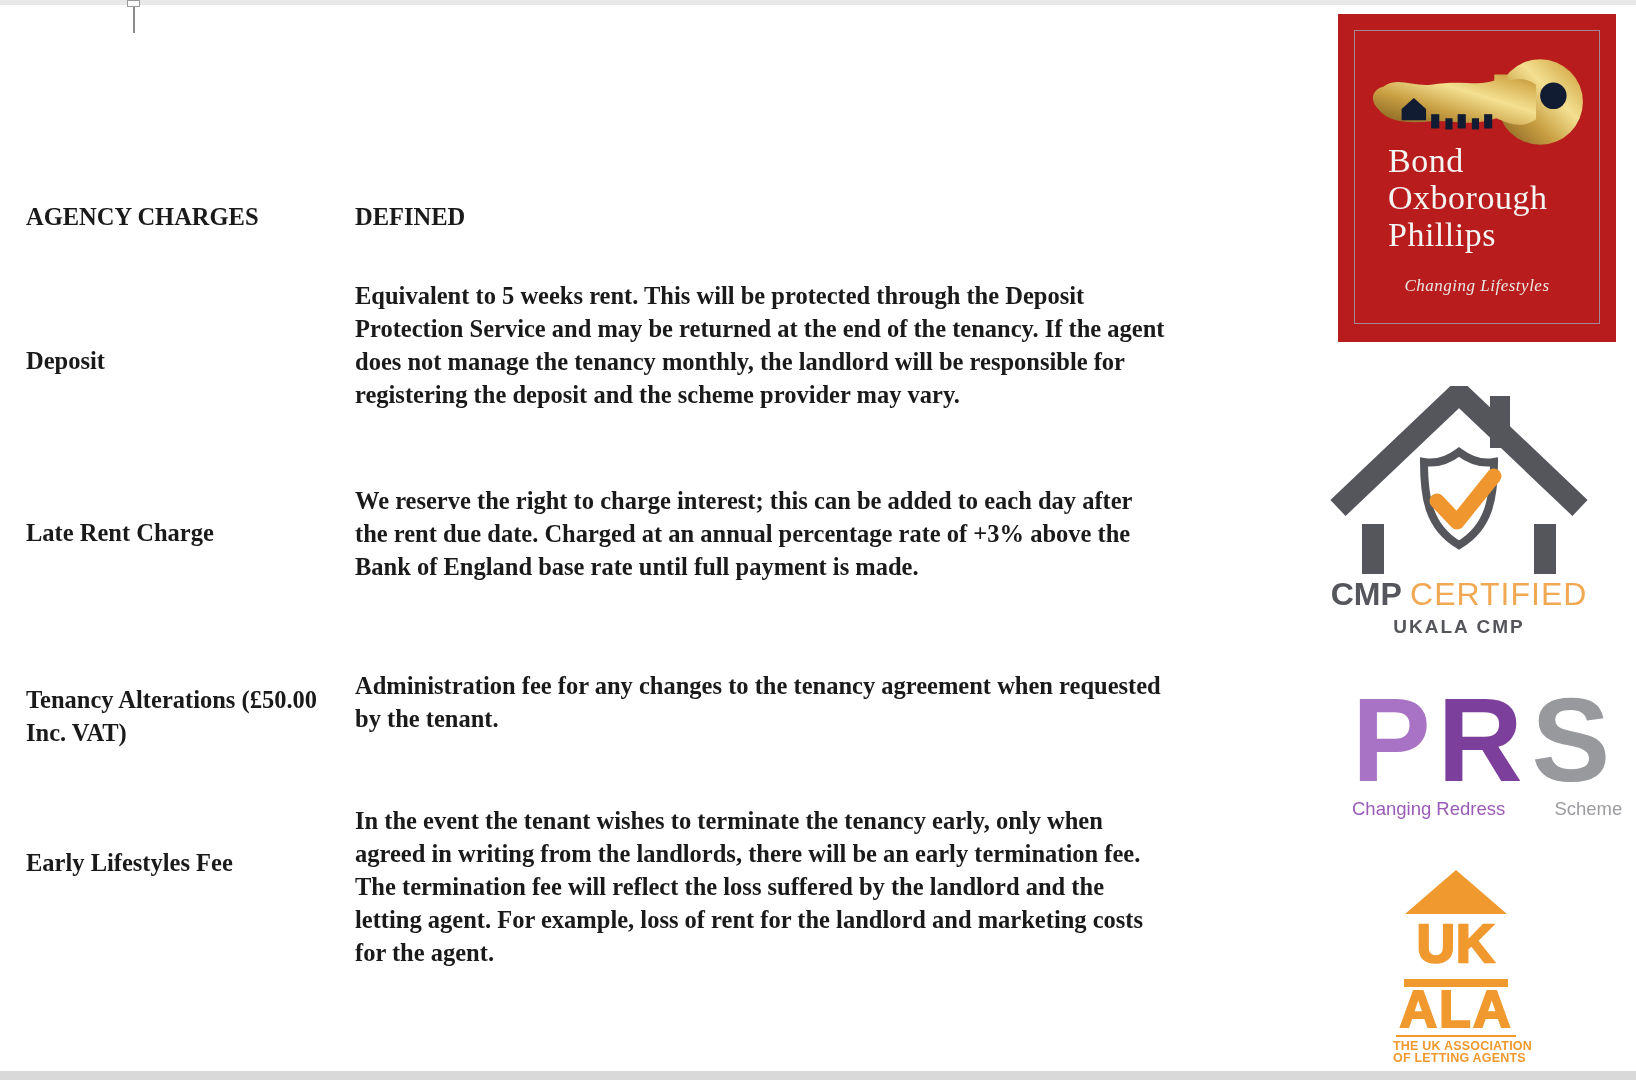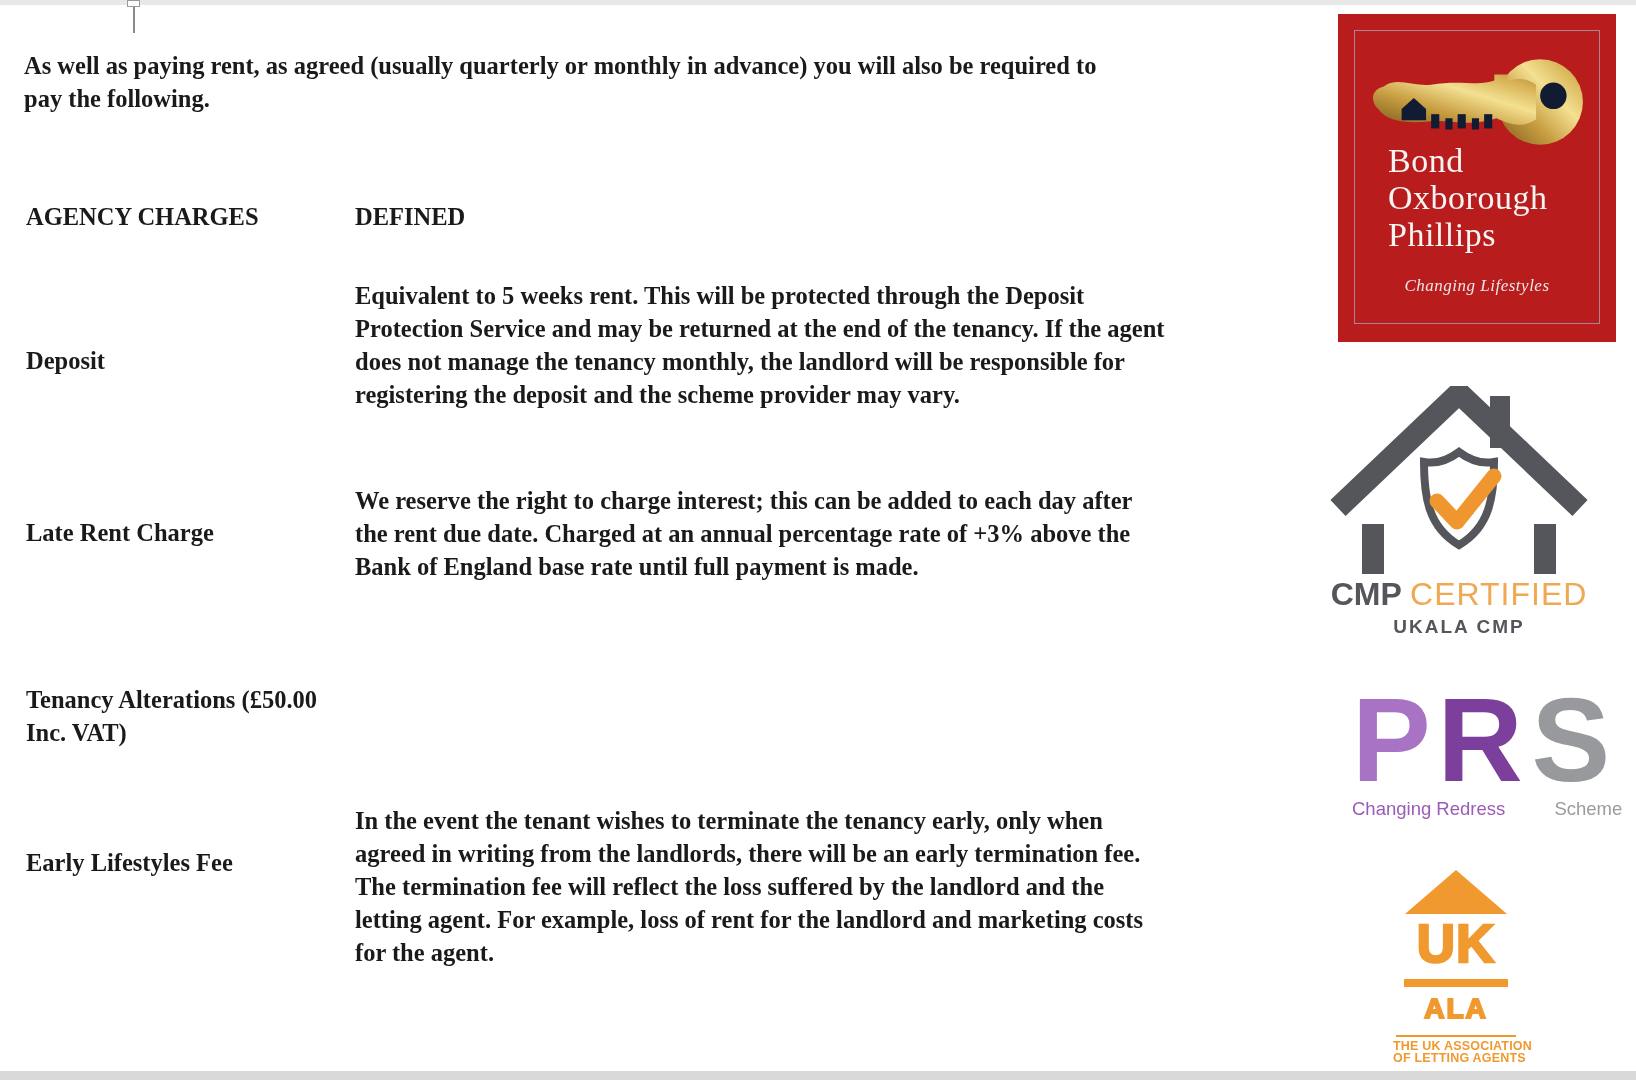--- a/index.html
+++ b/index.html
@@ -52,45 +52,45 @@
   .prs-s{color:#98999c;}
   .prs-sub{margin-top:8px;font-size:18.5px;font-weight:500;letter-spacing:0;white-space:nowrap;}
   .prs-sub .sub-purple{color:#9a5cb8;}
   .prs-sub .sub-gray{color:#9b9ca0;margin-left:44px;}
 
   
   .ukala{position:absolute;left:1393px;top:870px;width:126px;text-align:center;font-family:"Liberation Sans",sans-serif;color:#f0992e;}
   .uk-tri{width:0;height:0;margin:0 auto;border-left:51px solid transparent;border-right:51px solid transparent;border-bottom:44px solid #f0992e;}
   .uk-big{font-size:53px;font-weight:bold;line-height:56px;margin-top:2px;-webkit-text-stroke:2.5px #f0992e;letter-spacing:1px;}
   .uk-bar{width:104px;height:8px;background:#f0992e;margin:7px auto 5px;}
-  .uk-ala{font-size:28px;font-weight:bold;line-height:34px;-webkit-text-stroke:2px #f0992e;letter-spacing:2px;}
+  .uk-ala{font-size:52px;font-weight:bold;line-height:34px;-webkit-text-stroke:2px #f0992e;letter-spacing:2px;}
   .uk-thin{width:120px;height:2px;background:#f0992e;margin:9px auto 3px;}
   .uk-sub{font-size:12.5px;font-weight:bold;line-height:12px;letter-spacing:.2px;white-space:nowrap;}
 </style>
 </head>
 <body>
 
 <div class="canvas">
 
   <div class="top-strip"></div>
   <div class="cursor-box"></div>
   <div class="cursor-stem"></div>
 
-  <div class="doc-text intro">As well as paying rent, as agreed (usually quarterly or monthly in advance) you will also be required to pay the following.</div>
 
   <div class="doc-text hdr1">AGENCY CHARGES</div>
   <div class="doc-text hdr2">DEFINED</div>
 
   <div class="doc-text label label-r1">Deposit</div>
   <div class="doc-text def def-r1">Equivalent to 5 weeks rent. This will be protected through the Deposit Protection Service and may be returned at the end of the tenancy. If the agent does not manage the tenancy monthly, the landlord will be responsible for registering the deposit and the scheme provider may vary.</div>
 
   <div class="doc-text label label-r2">Late Rent Charge</div>
   <div class="doc-text def def-r2">We reserve the right to charge interest; this can be added to each day after the rent due date. Charged at an annual percentage rate of +3% above the Bank of England base rate until full payment is made.</div>
 
   <div class="doc-text label label-r3">Tenancy Alterations (£50.00 Inc. VAT)</div>
+  <div class="doc-text def def-r3">Administration fee for any changes to the tenancy agreement when requested by the tenant.</div>
 
   <div class="doc-text label label-r4">Early Lifestyles Fee</div>
   <div class="doc-text def def-r4">In the event the tenant wishes to terminate the tenancy early, only when agreed in writing from the landlords, there will be an early termination fee. The termination fee will reflect the loss suffered by the landlord and the letting agent. For example, loss of rent for the landlord and marketing costs for the agent.</div>
 
   <div class="bop">
     <div class="bop-border"></div>
     <svg class="bop-key" viewBox="0 0 216 94">
       <defs>
         <linearGradient id="goldg" x1="0" y1="1" x2="1" y2="0">
           <stop offset="0" stop-color="#7d5a1c"></stop>

